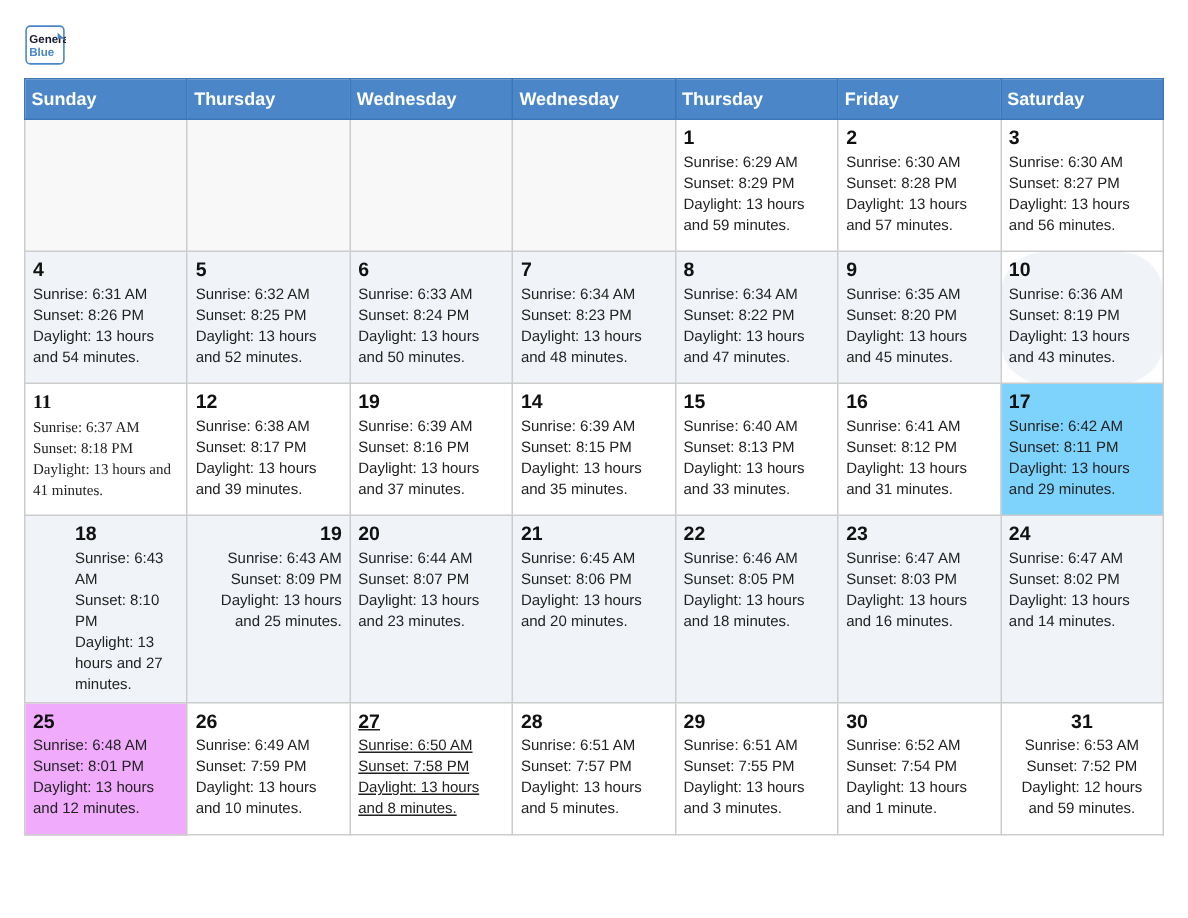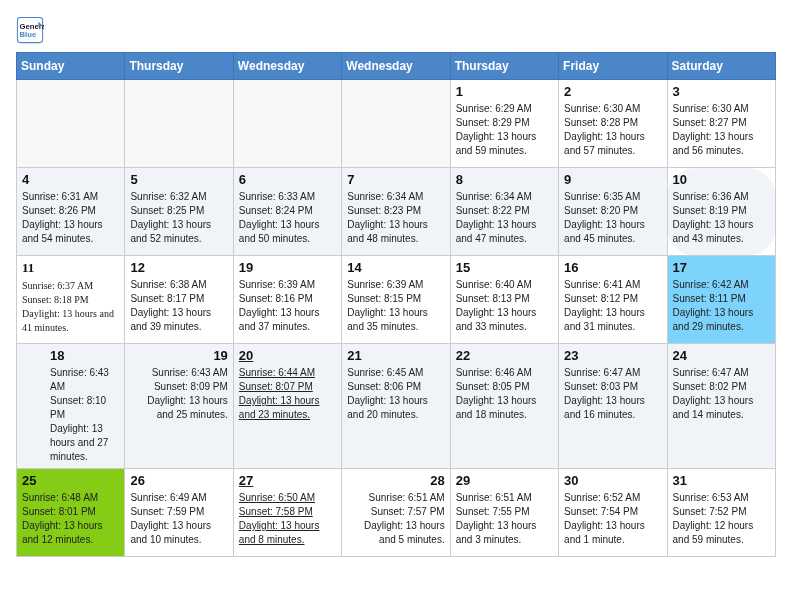--- a/index.html
+++ b/index.html
@@ -207,21 +207,21 @@
       </tr>
       <tr>
         <td style="background: rgb(240, 244, 248); padding-left: 33px;">
           <div class="day-num">18</div>
           <div class="day-info">Sunrise: 6:43 AM<br>Sunset: 8:10 PM<br>Daylight: 13 hours and 27 minutes.</div>
         </td>
         <td style="background: rgb(240, 244, 248); text-align: right;">
           <div class="day-num">19</div>
           <div class="day-info">Sunrise: 6:43 AM<br>Sunset: 8:09 PM<br>Daylight: 13 hours and 25 minutes.</div>
         </td>
-        <td style="background: rgb(240, 244, 248); text-decoration: underline;">
+        <td style="background: rgb(240, 244, 248);">
           <div class="day-num">20</div>
           <div class="day-info">Sunrise: 6:44 AM<br>Sunset: 8:07 PM<br>Daylight: 13 hours and 23 minutes.</div>
         </td>
         <td style="background: rgb(240, 244, 248);">
           <div class="day-num">21</div>
           <div class="day-info">Sunrise: 6:45 AM<br>Sunset: 8:06 PM<br>Daylight: 13 hours and 20 minutes.</div>
         </td>
         <td style="background: rgb(240, 244, 248);">
           <div class="day-num">22</div>
           <div class="day-info">Sunrise: 6:46 AM<br>Sunset: 8:05 PM<br>Daylight: 13 hours and 18 minutes.</div>
@@ -229,43 +229,43 @@
         <td style="background: rgb(240, 244, 248);">
           <div class="day-num">23</div>
           <div class="day-info">Sunrise: 6:47 AM<br>Sunset: 8:03 PM<br>Daylight: 13 hours and 16 minutes.</div>
         </td>
         <td style="background: rgb(240, 244, 248);">
           <div class="day-num">24</div>
           <div class="day-info">Sunrise: 6:47 AM<br>Sunset: 8:02 PM<br>Daylight: 13 hours and 14 minutes.</div>
         </td>
       </tr>
       <tr>
-        <td style="background: #84cc16; margin-top: 44px;">
+        <td style="background: #f0abfc; margin-top: 44px;">
           <div class="day-num">25</div>
           <div class="day-info">Sunrise: 6:48 AM<br>Sunset: 8:01 PM<br>Daylight: 13 hours and 12 minutes.</div>
         </td>
         <td style="background: rgb(255, 255, 255);">
           <div class="day-num">26</div>
           <div class="day-info">Sunrise: 6:49 AM<br>Sunset: 7:59 PM<br>Daylight: 13 hours and 10 minutes.</div>
         </td>
         <td style="background: rgb(255, 255, 255); text-decoration: underline;">
           <div class="day-num">27</div>
           <div class="day-info">Sunrise: 6:50 AM<br>Sunset: 7:58 PM<br>Daylight: 13 hours and 8 minutes.</div>
         </td>
-        <td style="background: rgb(255, 255, 255); text-align: right;">
+        <td style="background: rgb(255, 255, 255);">
           <div class="day-num">28</div>
           <div class="day-info">Sunrise: 6:51 AM<br>Sunset: 7:57 PM<br>Daylight: 13 hours and 5 minutes.</div>
         </td>
         <td style="background: rgb(255, 255, 255);">
           <div class="day-num">29</div>
           <div class="day-info">Sunrise: 6:51 AM<br>Sunset: 7:55 PM<br>Daylight: 13 hours and 3 minutes.</div>
         </td>
         <td style="background: rgb(255, 255, 255);">
           <div class="day-num">30</div>
           <div class="day-info">Sunrise: 6:52 AM<br>Sunset: 7:54 PM<br>Daylight: 13 hours and 1 minute.</div>
         </td>
-        <td style="background: rgb(255, 255, 255);">
+        <td style="background: rgb(255, 255, 255); text-align: center;">
           <div class="day-num">31</div>
           <div class="day-info">Sunrise: 6:53 AM<br>Sunset: 7:52 PM<br>Daylight: 12 hours and 59 minutes.</div>
         </td>
       </tr>
     </tbody>
 </table>
 
 </body></html>

